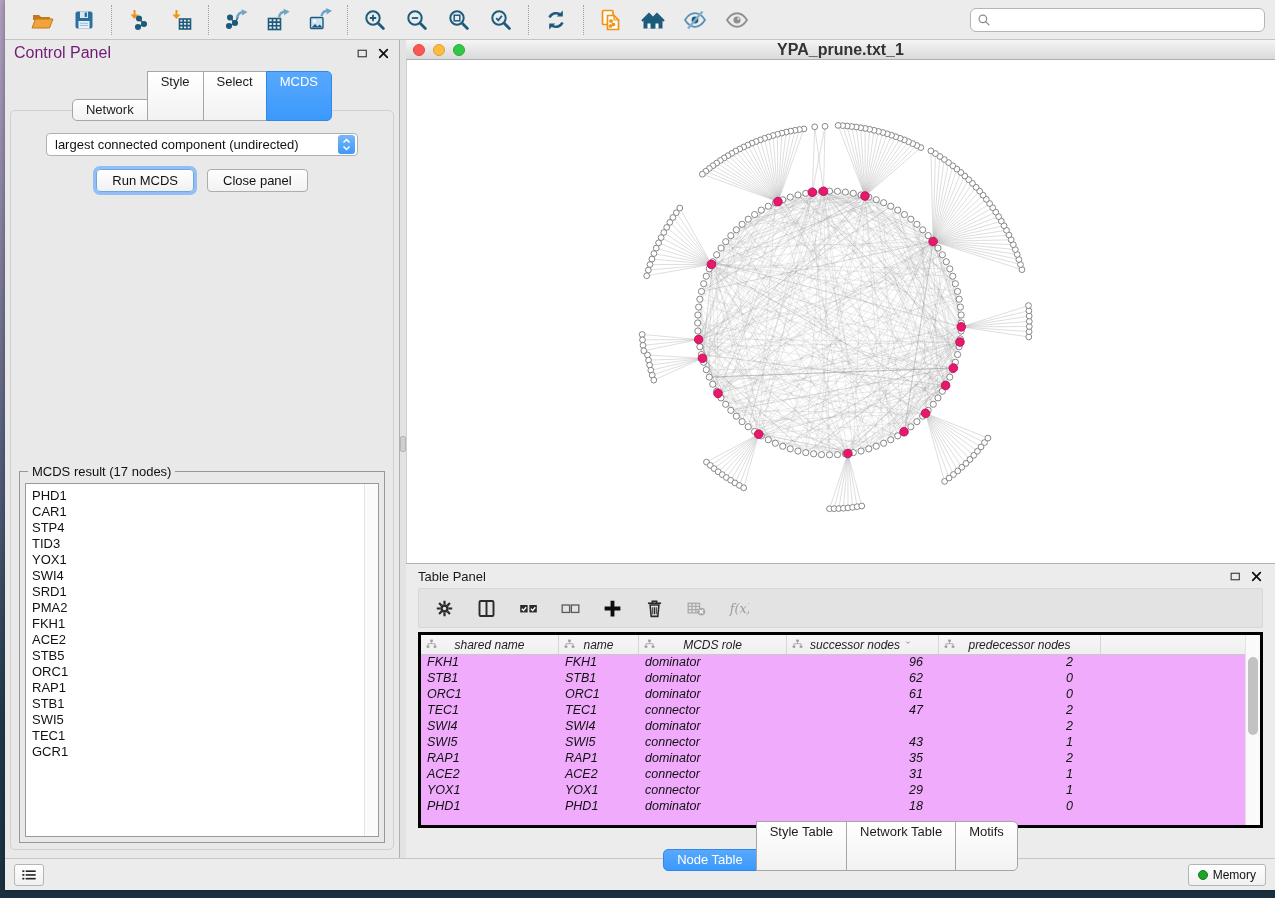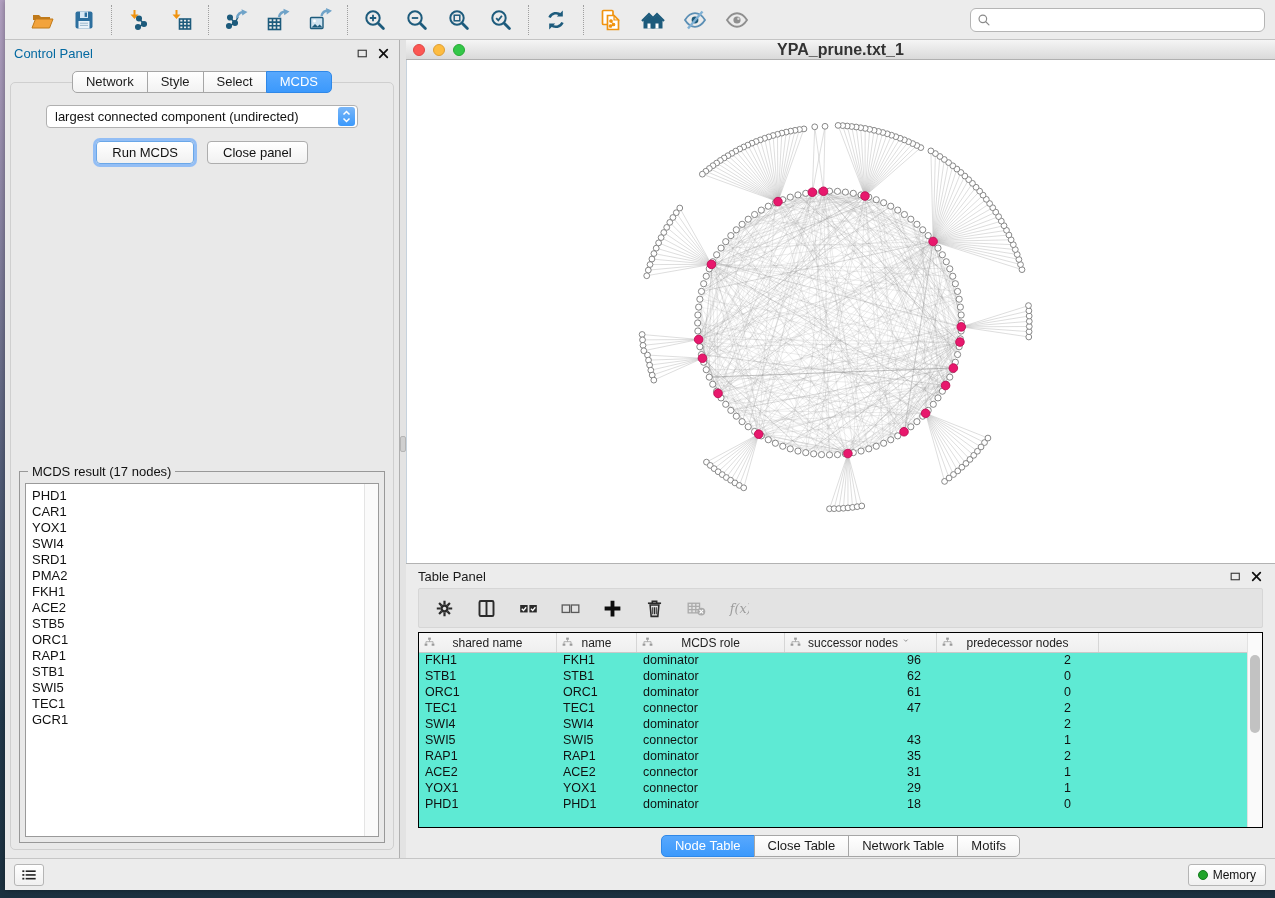--- a/index.html
+++ b/index.html
@@ -22,27 +22,27 @@
   .searchbox svg { width:14px; height:14px; flex:0 0 14px; }
   .searchbox input { border:none; outline:none; flex:1; margin-left:5px; font-size:12px; background:transparent; }
 
   
   .main { flex:1; display:flex; min-height:0; }
 
   
   .cpanel { width:395px; flex:0 0 395px; background:#e9e9e9; border-right:1px solid #b0b0b0;
     display:flex; flex-direction:column; }
   .cp-head { height:26px; display:flex; align-items:center; padding:0 9px; }
-  .cp-title { font-size:13px; color:#0369a1; }
+  .cp-title { font-size:16px; color:#701a75; }
   .win-icons { margin-left:auto; display:flex; gap:8px; align-items:center; }
   .win-icons svg { width:13px; height:13px; }
   .tabrow { display:flex; justify-content:center; margin-top:5px; position:relative; z-index:2; }
   .tab { border:1px solid #a6a6a6; background:linear-gradient(#ffffff,#f2f2f2); padding:2px 13px;
     font-size:13px; color:#1c1c1c; margin-left:-1px; cursor:default; line-height:16px; }
-  .tab:first-child { border-radius:5px 0 0 5px; margin-left:0; }
+  .tab:first-child { border-radius:5px 0 0 5px; margin-left:0;margin-top:28px; }
   .tab:last-child { border-radius:0 5px 5px 0; }
   .tab.selected { background:linear-gradient(#58a8fd,#3b99fc); border-color:#2f88e8; color:#fff; }
   .cp-content { flex:1; margin:-11px 5px 8px 5px; padding-top:11px; background:#e9e9e9;
     border:1px solid #cfcfcf; border-radius:5px; display:flex; flex-direction:column; min-height:0; }
   .opt-label { text-align:center; font-size:13px; margin-top:22px; color:#111; }
   .criterion { margin:11px auto 0; width:312px; height:23px; background:#fff; border:1px solid #b0b0b0;
     border-radius:4px; display:flex; align-items:center; overflow:hidden; }
   .criterion .val { flex:1; font-size:13px; padding-left:8px; color:#111; white-space:nowrap; }
   .criterion .spin { width:17px; height:19px; margin-right:2px; border-radius:3px;
     background:linear-gradient(#79b6f7,#3b99fc); display:flex; flex-direction:column;
@@ -82,22 +82,22 @@
 
   
   .tpanel { height:295px; flex:0 0 295px; background:#ececec; border-top:1px solid #b2b2b2;
     display:flex; flex-direction:column; }
   .tp-head { height:24px; display:flex; align-items:center; padding:0 12px; }
   .tp-title { font-size:13px; color:#1a1a1a; }
   .tp-toolbar { height:40px; margin:0 12px; background:#e3e3e3; border:1px solid #d6d6d6;
     border-radius:2px; display:flex; align-items:center; gap:16px; padding:0 12px; }
   .tp-toolbar .tb-btn { width:26px; height:26px; }
   .tp-toolbar .tb-btn svg { width:21px; height:21px; }
-  .tablewrap { margin:4px 12px 0; flex:1; background:#5eead4; border:1px solid #000000;
-    position:relative; overflow:hidden; display:flex; }
+  .tablewrap { margin:4px 12px 0; flex:1; background:#f0abfc; border:3px solid #000000;
+    position:relative; overflow:hidden; display:flex;font-style:italic; }
   .tablecore { flex:1; display:flex; flex-direction:column; min-width:0; }
   .thead { height:20px; flex:0 0 20px; display:flex; background:linear-gradient(#f7f7f7,#efefef);
     border-bottom:1px solid #c9c9c9; }
   .th { position:relative; display:flex; align-items:center; justify-content:center;
     border-right:1px solid #d6d6d6; font-size:12px; color:#222; }
   .th .colicon { position:absolute; left:4px; width:13px; height:13px; }
   .th .sort { width:10px; height:10px; margin-left:5px; }
   .th.filler { flex:1; border-right:none; }
   .trows { flex:1; overflow:hidden; }
   .tr { height:16px; display:flex; font-size:12.5px; color:#111; }
@@ -321,20 +321,22 @@
           <div class="btnrow">
             <button class="mac-btn focused">Run MCDS</button>
             <button class="mac-btn">Close panel</button>
           </div>
           <div class="groupbox">
             <span class="legend">MCDS result (17 nodes)</span>
             <div class="resultlist">
               <div class="items" id="result-items">
                   <div>PHD1</div>
                   <div>CAR1</div>
+                  <div>STP4</div>
+                  <div>TID3</div>
                   <div>YOX1</div>
                   <div>SWI4</div>
                   <div>SRD1</div>
                   <div>PMA2</div>
                   <div>FKH1</div>
                   <div>ACE2</div>
                   <div>STB5</div>
                   <div>ORC1</div>
                   <div>RAP1</div>
                   <div>STB1</div>
@@ -1442,21 +1444,21 @@
                   </div>
                 </div>
             </div>
             <div class="vscroll">
               <span class="thumb"></span>
             </div>
           </div>
           <div class="tp-tabs">
             <div class="tabrow" id="tp-tabs">
                 <div class="tab selected">Node Table</div>
-                <div class="tab">Close Table</div>
+                <div class="tab">Style Table</div>
                 <div class="tab">Network Table</div>
                 <div class="tab">Motifs</div>
               </div>
           </div>
         </div>
 
       </div>
     </div>
 
     <div class="statusbar">

